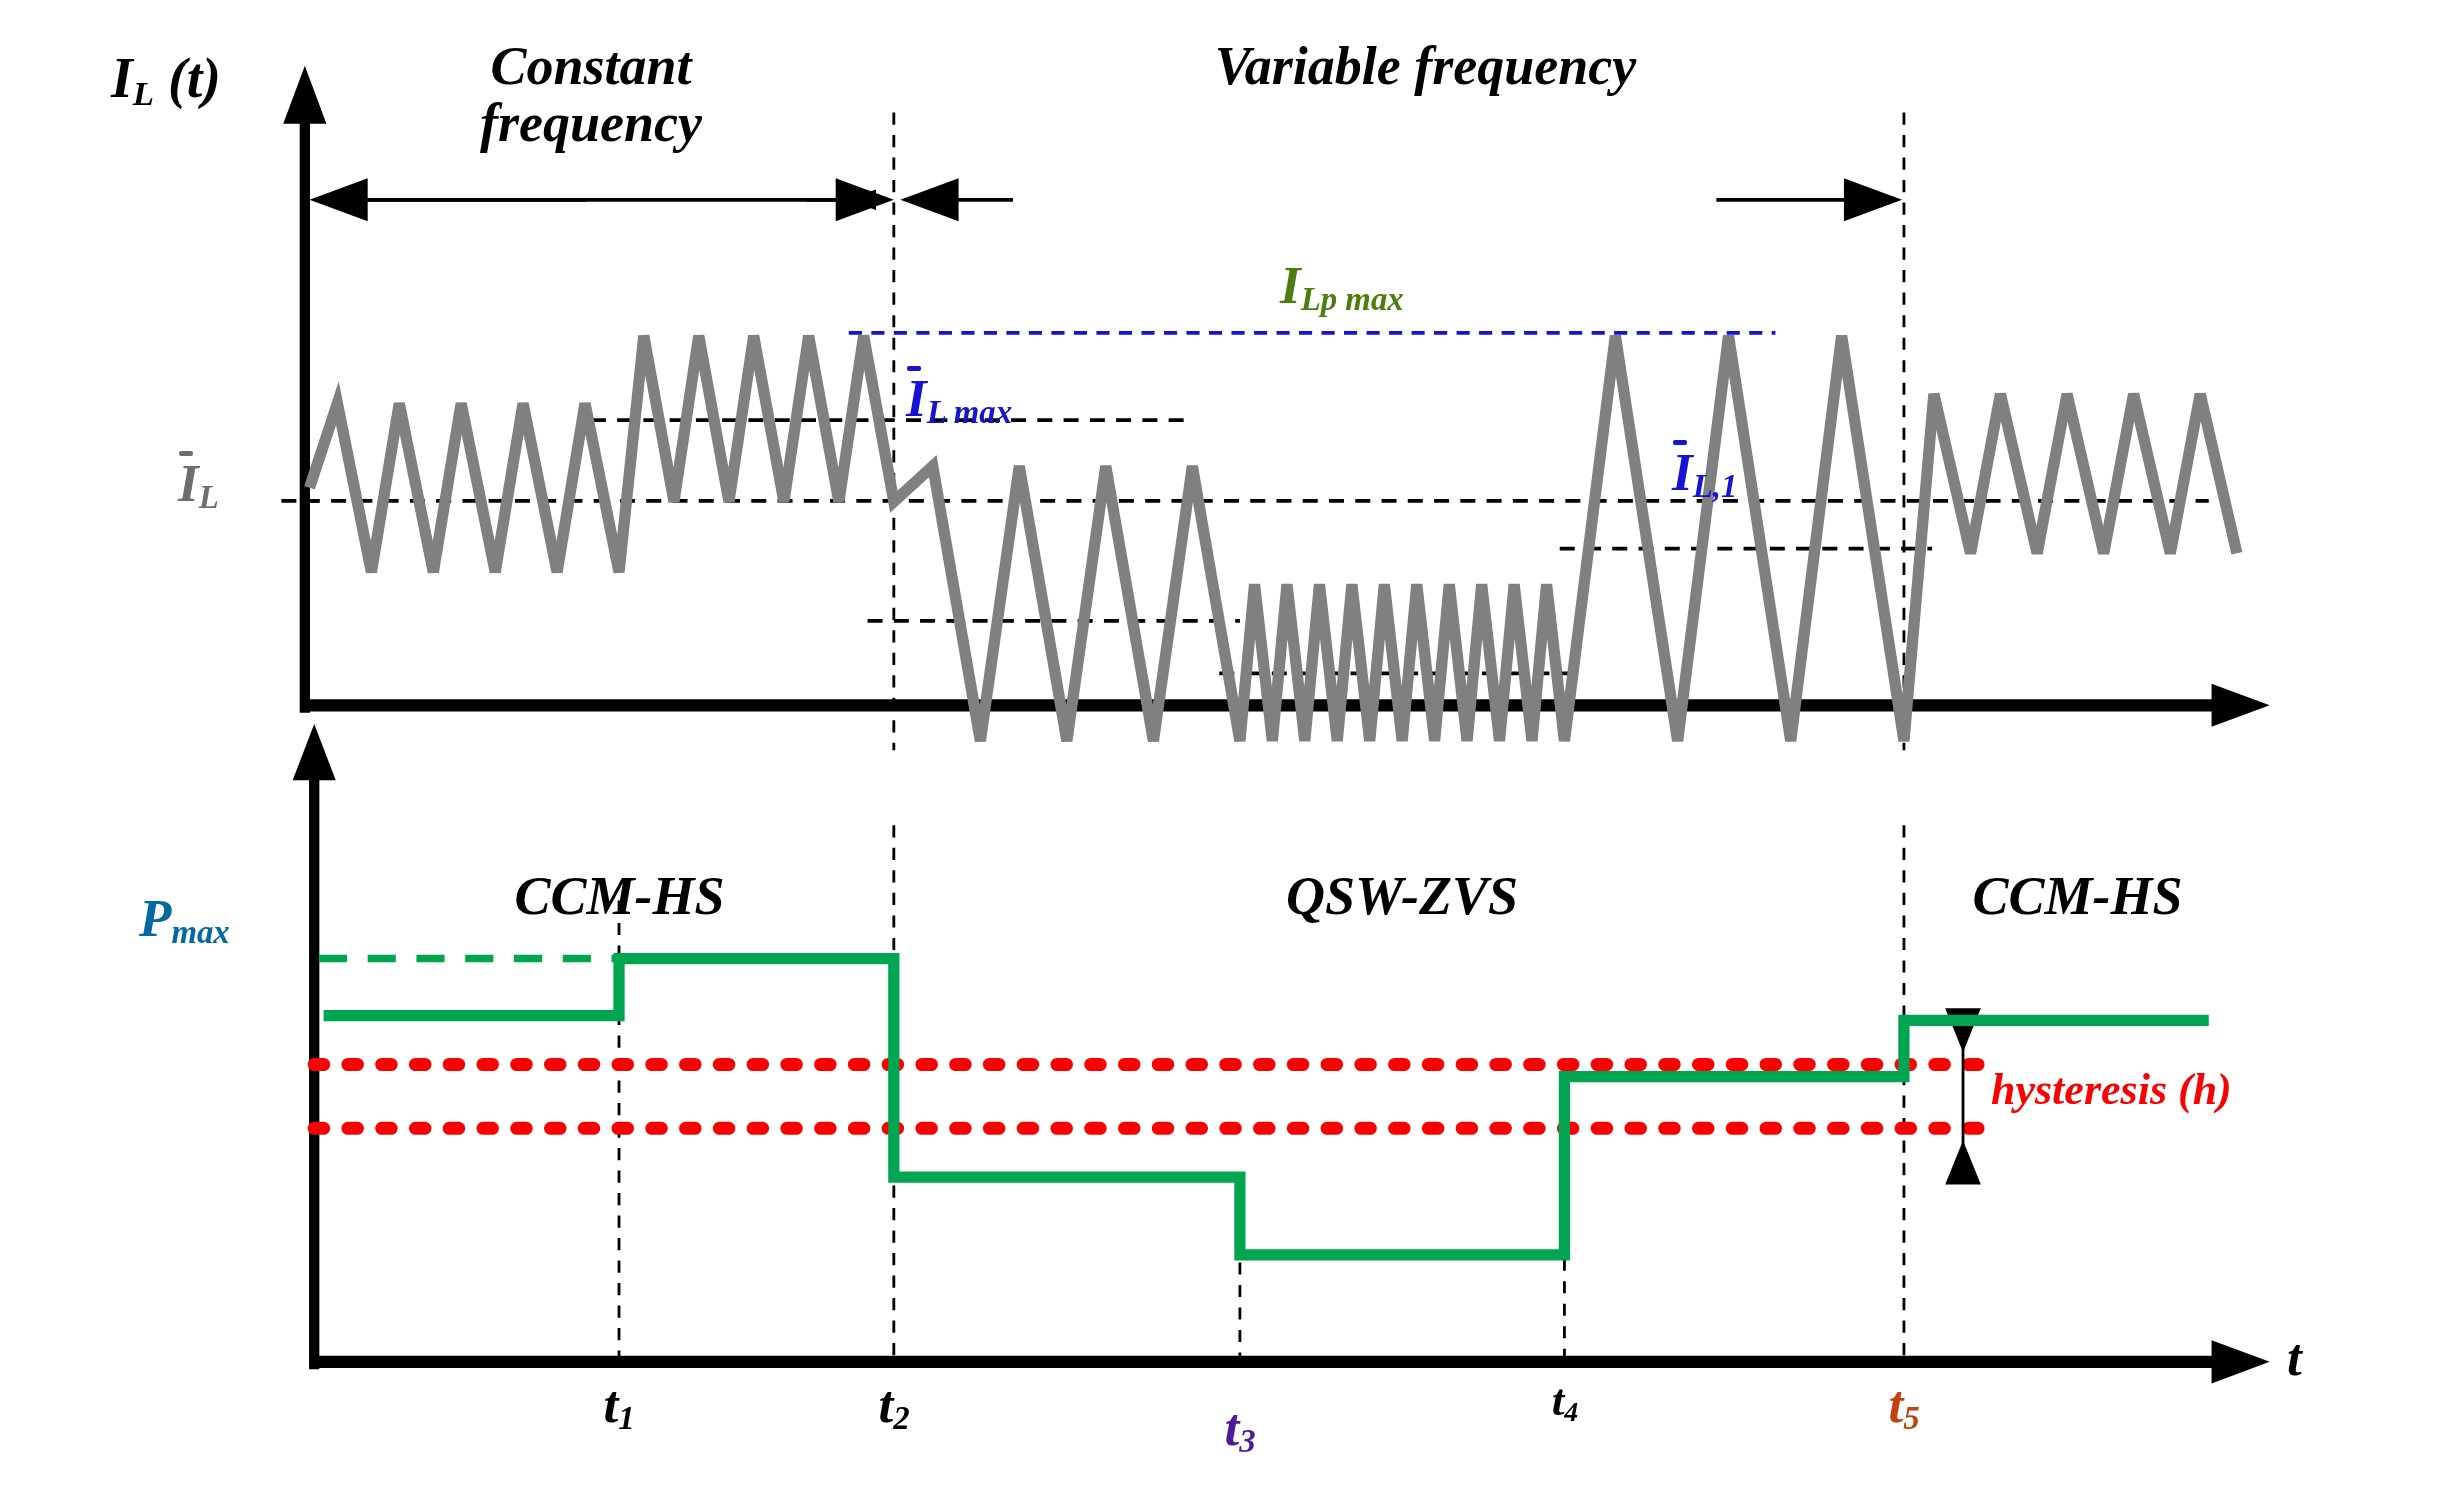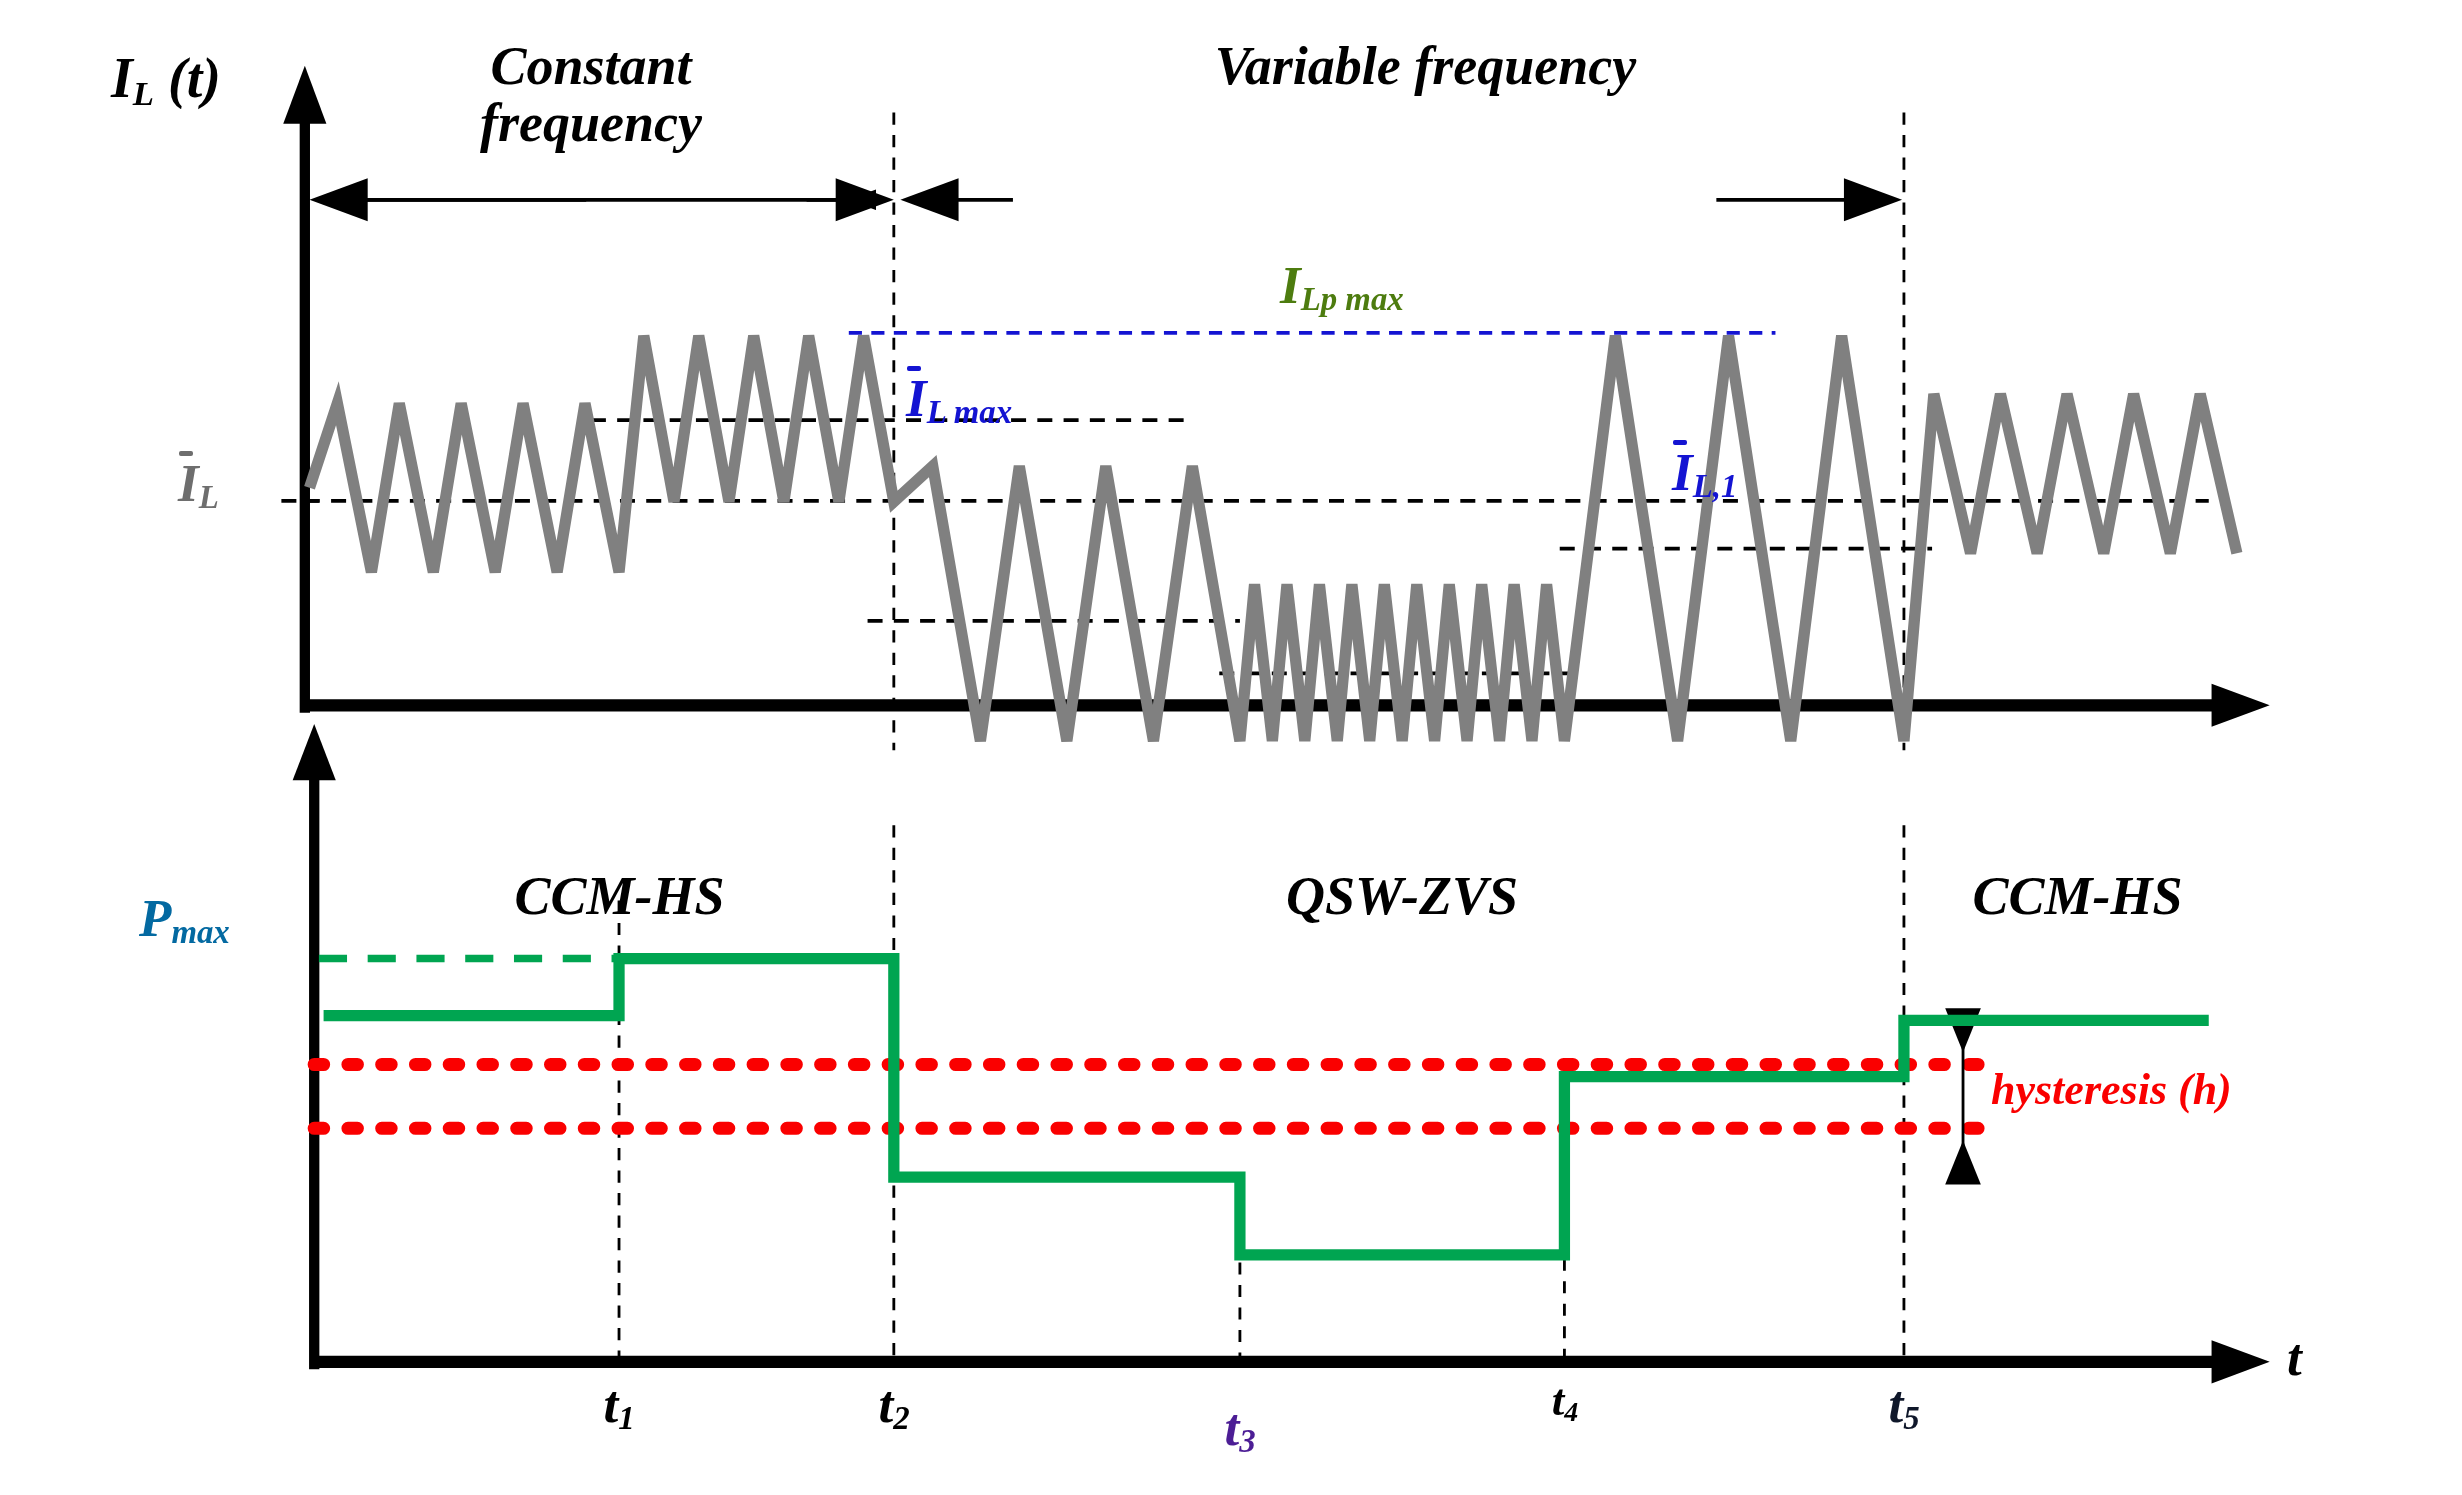--- a/index.html
+++ b/index.html
@@ -160,20 +160,20 @@
   </div>
   <div class="lbl ctr" style="left:847px;top:1377px;width:94px;font-size:53px;color:#000;">
     <span>t</span><span class="sub">2</span>
   </div>
   <div class="lbl ctr" style="left:1193px;top:1384px;width:94px;font-size:53px;color:#4c1d95;margin-top:16px;">
     <span>t</span><span class="sub">3</span>
   </div>
   <div class="lbl ctr" style="left:1518px;top:1377px;width:94px;font-size:45px;color:#000;">
     <span>t</span><span class="sub">4</span>
   </div>
-  <div class="lbl ctr" style="left:1857px;top:1377px;width:94px;font-size:53px;color:#0f172a;">
+  <div class="lbl ctr" style="left:1857px;top:1377px;width:94px;font-size:53px;color:#c2410c;">
     <span>t</span><span class="sub">5</span>
   </div>
 
   <div class="lbl" style="left:2287px;top:1330px;font-size:53px;color:#000;">t</div>
 
 </div>
 
 
 </body></html>

